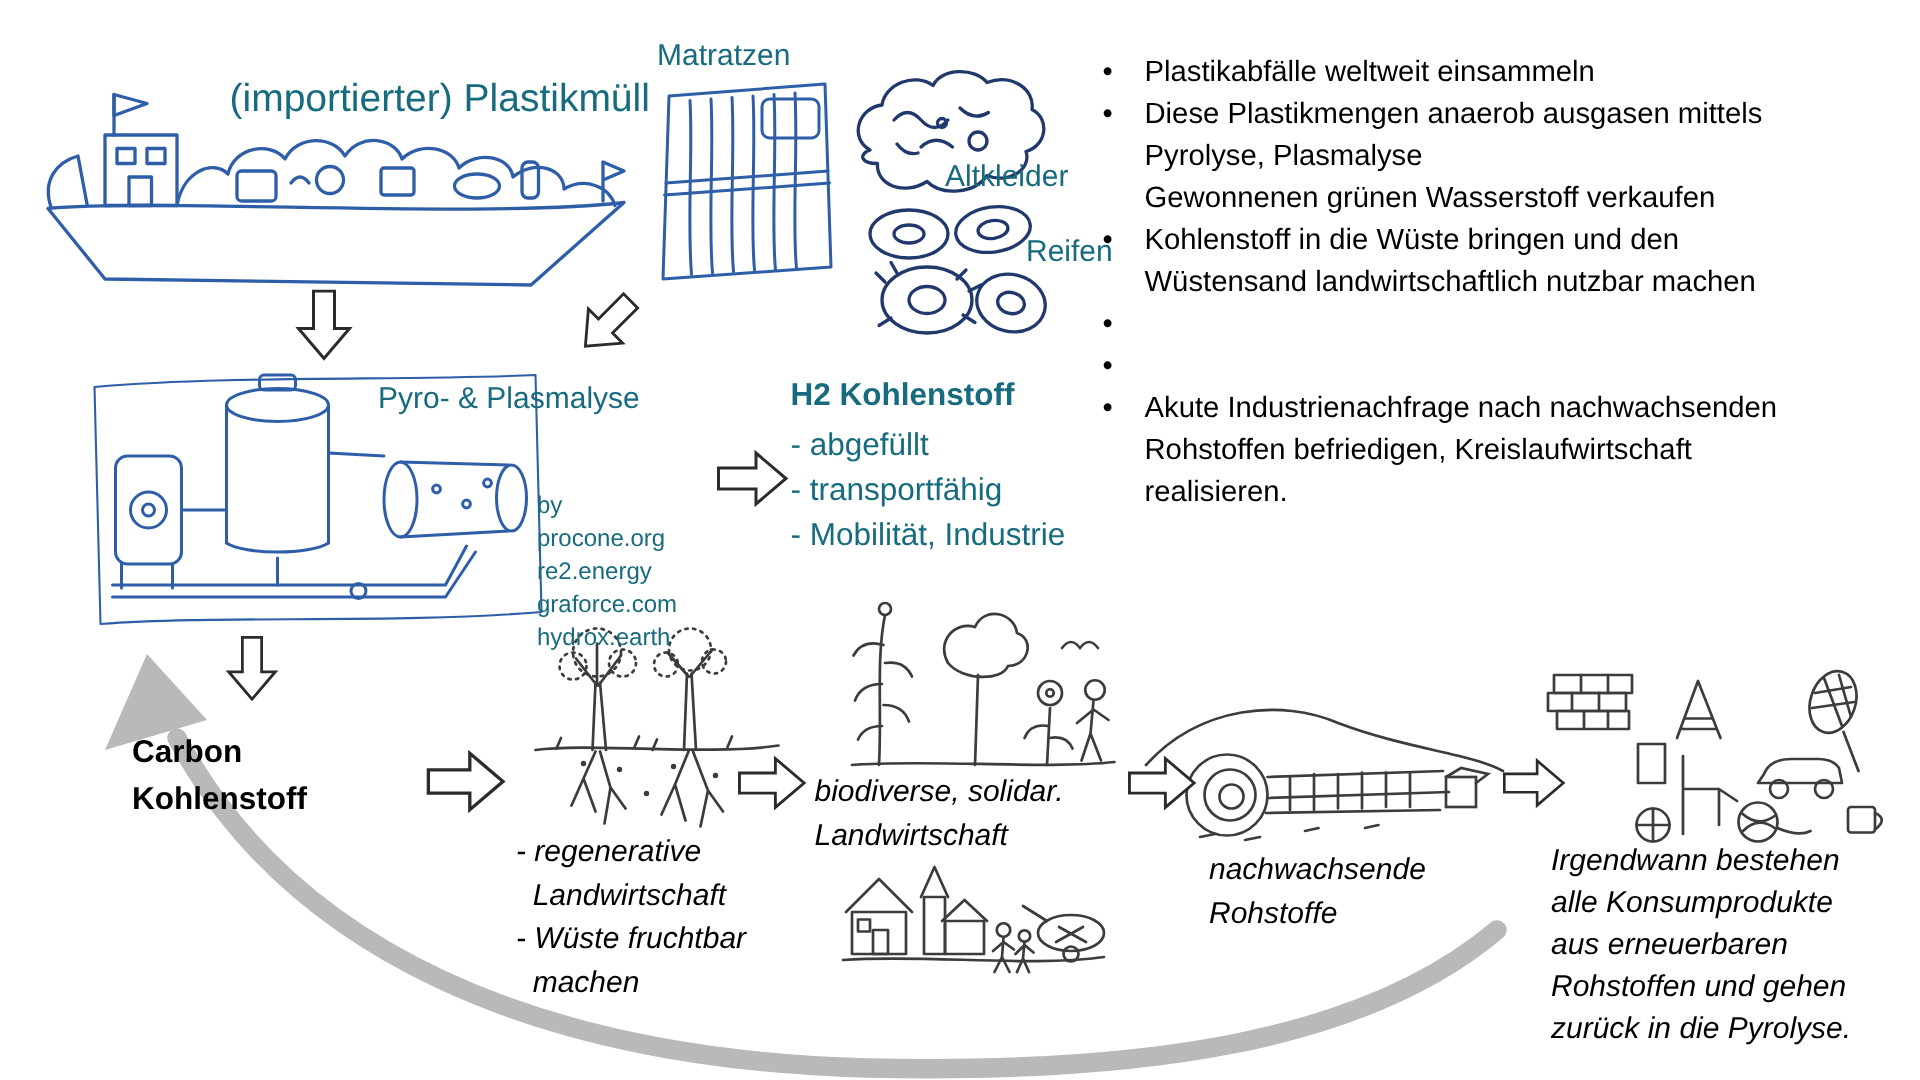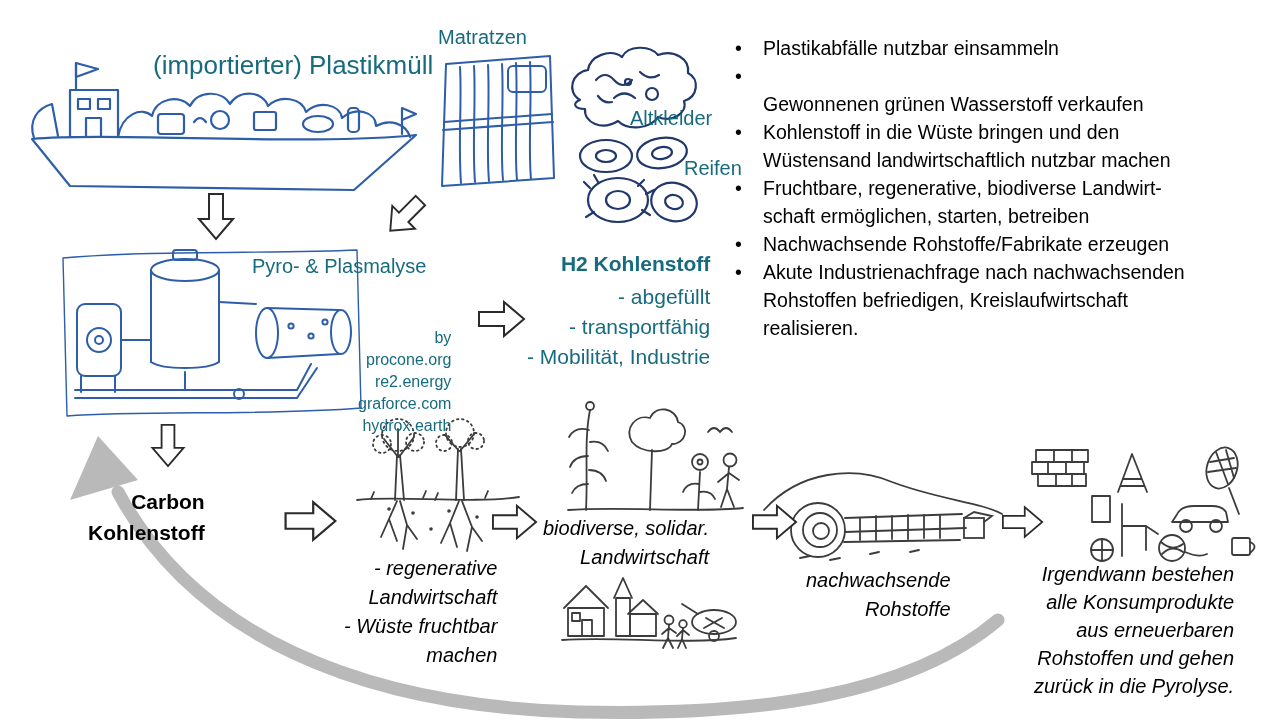--- a/index.html
+++ b/index.html
@@ -4,21 +4,21 @@
 <style>
   html,body{margin:0;padding:0;background:#fff;}
   .slide{position:relative;width:1280px;height:720px;background:#fff;overflow:hidden;
          font-family:"Liberation Sans",sans-serif;color:#000;}
   .sketch{position:absolute;z-index:1;}
   .sketch svg{display:block;}
   .blockarrow{position:absolute;z-index:2;}
   .blockarrow svg{display:block;}
   .rot90{transform:rotate(90deg);}
   .rot135{transform:rotate(135deg);}
-  .txt{position:absolute;z-index:3;text-align:right;}
+  .txt{position:absolute;z-index:3;}
   .teal{color:#176b7e;}
   .cycle{position:absolute;z-index:0;}
   .plan{position:absolute;z-index:3;left:735px;top:34px;width:542px;}
   .plan-title{font-weight:bold;font-size:20px;margin-bottom:5px;}
   .plan-item{display:flex;font-size:19.5px;line-height:28px;}
   .plan-item .mk{flex:0 0 28px;}
   .plan-item .tx{white-space:pre-line;}
   .label-lg{font-size:26px;}
   .label-md{font-size:20px;}
   .credits{font-size:16px;line-height:22px;margin-top:45px;}
@@ -291,42 +291,41 @@
   </div>
 
   <div class="txt teal label-lg" style="left:153px;top:50px;">(importierter) Plastikmüll</div>
   <div class="txt teal label-md" style="left:438px;top:26px;">Matratzen</div>
   <div class="txt teal label-md" style="left:630px;top:107px;">Altkleider</div>
   <div class="txt teal label-md" style="left:684px;top:157px;">Reifen</div>
 
   <div class="plan">
     <div class="plan-item">
         <span class="mk">•</span>
-        <span class="tx">Plastikabfälle nutzbar einsammeln</span>
-      </div>
-    <div class="plan-item">
-        <span class="mk">•</span>
+        <span class="tx">Plastikabfälle weltweit einsammeln</span>
+      </div>
+    <div class="plan-item">
+        <span class="mk">•</span>
+        <span class="tx">Diese Plastikmengen  anaerob ausgasen mittels
+Pyrolyse, Plasmalyse</span>
       </div>
     <div class="plan-item">
         <span class="mk"></span>
         <span class="tx">Gewonnenen grünen Wasserstoff verkaufen</span>
       </div>
     <div class="plan-item">
         <span class="mk">•</span>
         <span class="tx">Kohlenstoff in die Wüste bringen und den
 Wüstensand landwirtschaftlich nutzbar machen</span>
       </div>
     <div class="plan-item">
         <span class="mk">•</span>
-        <span class="tx">Fruchtbare, regenerative, biodiverse Landwirt-
-schaft ermöglichen, starten, betreiben</span>
-      </div>
-    <div class="plan-item">
-        <span class="mk">•</span>
-        <span class="tx">Nachwachsende Rohstoffe/Fabrikate erzeugen</span>
+      </div>
+    <div class="plan-item">
+        <span class="mk">•</span>
       </div>
     <div class="plan-item">
         <span class="mk">•</span>
         <span class="tx">Akute Industrienachfrage nach nachwachsenden
 Rohstoffen befriedigen, Kreislaufwirtschaft
 realisieren.</span>
       </div>
   </div>
 
   <div class="txt teal label-md" style="left:252px;top:255px;">Pyro- &amp; Plasmalyse</div>

